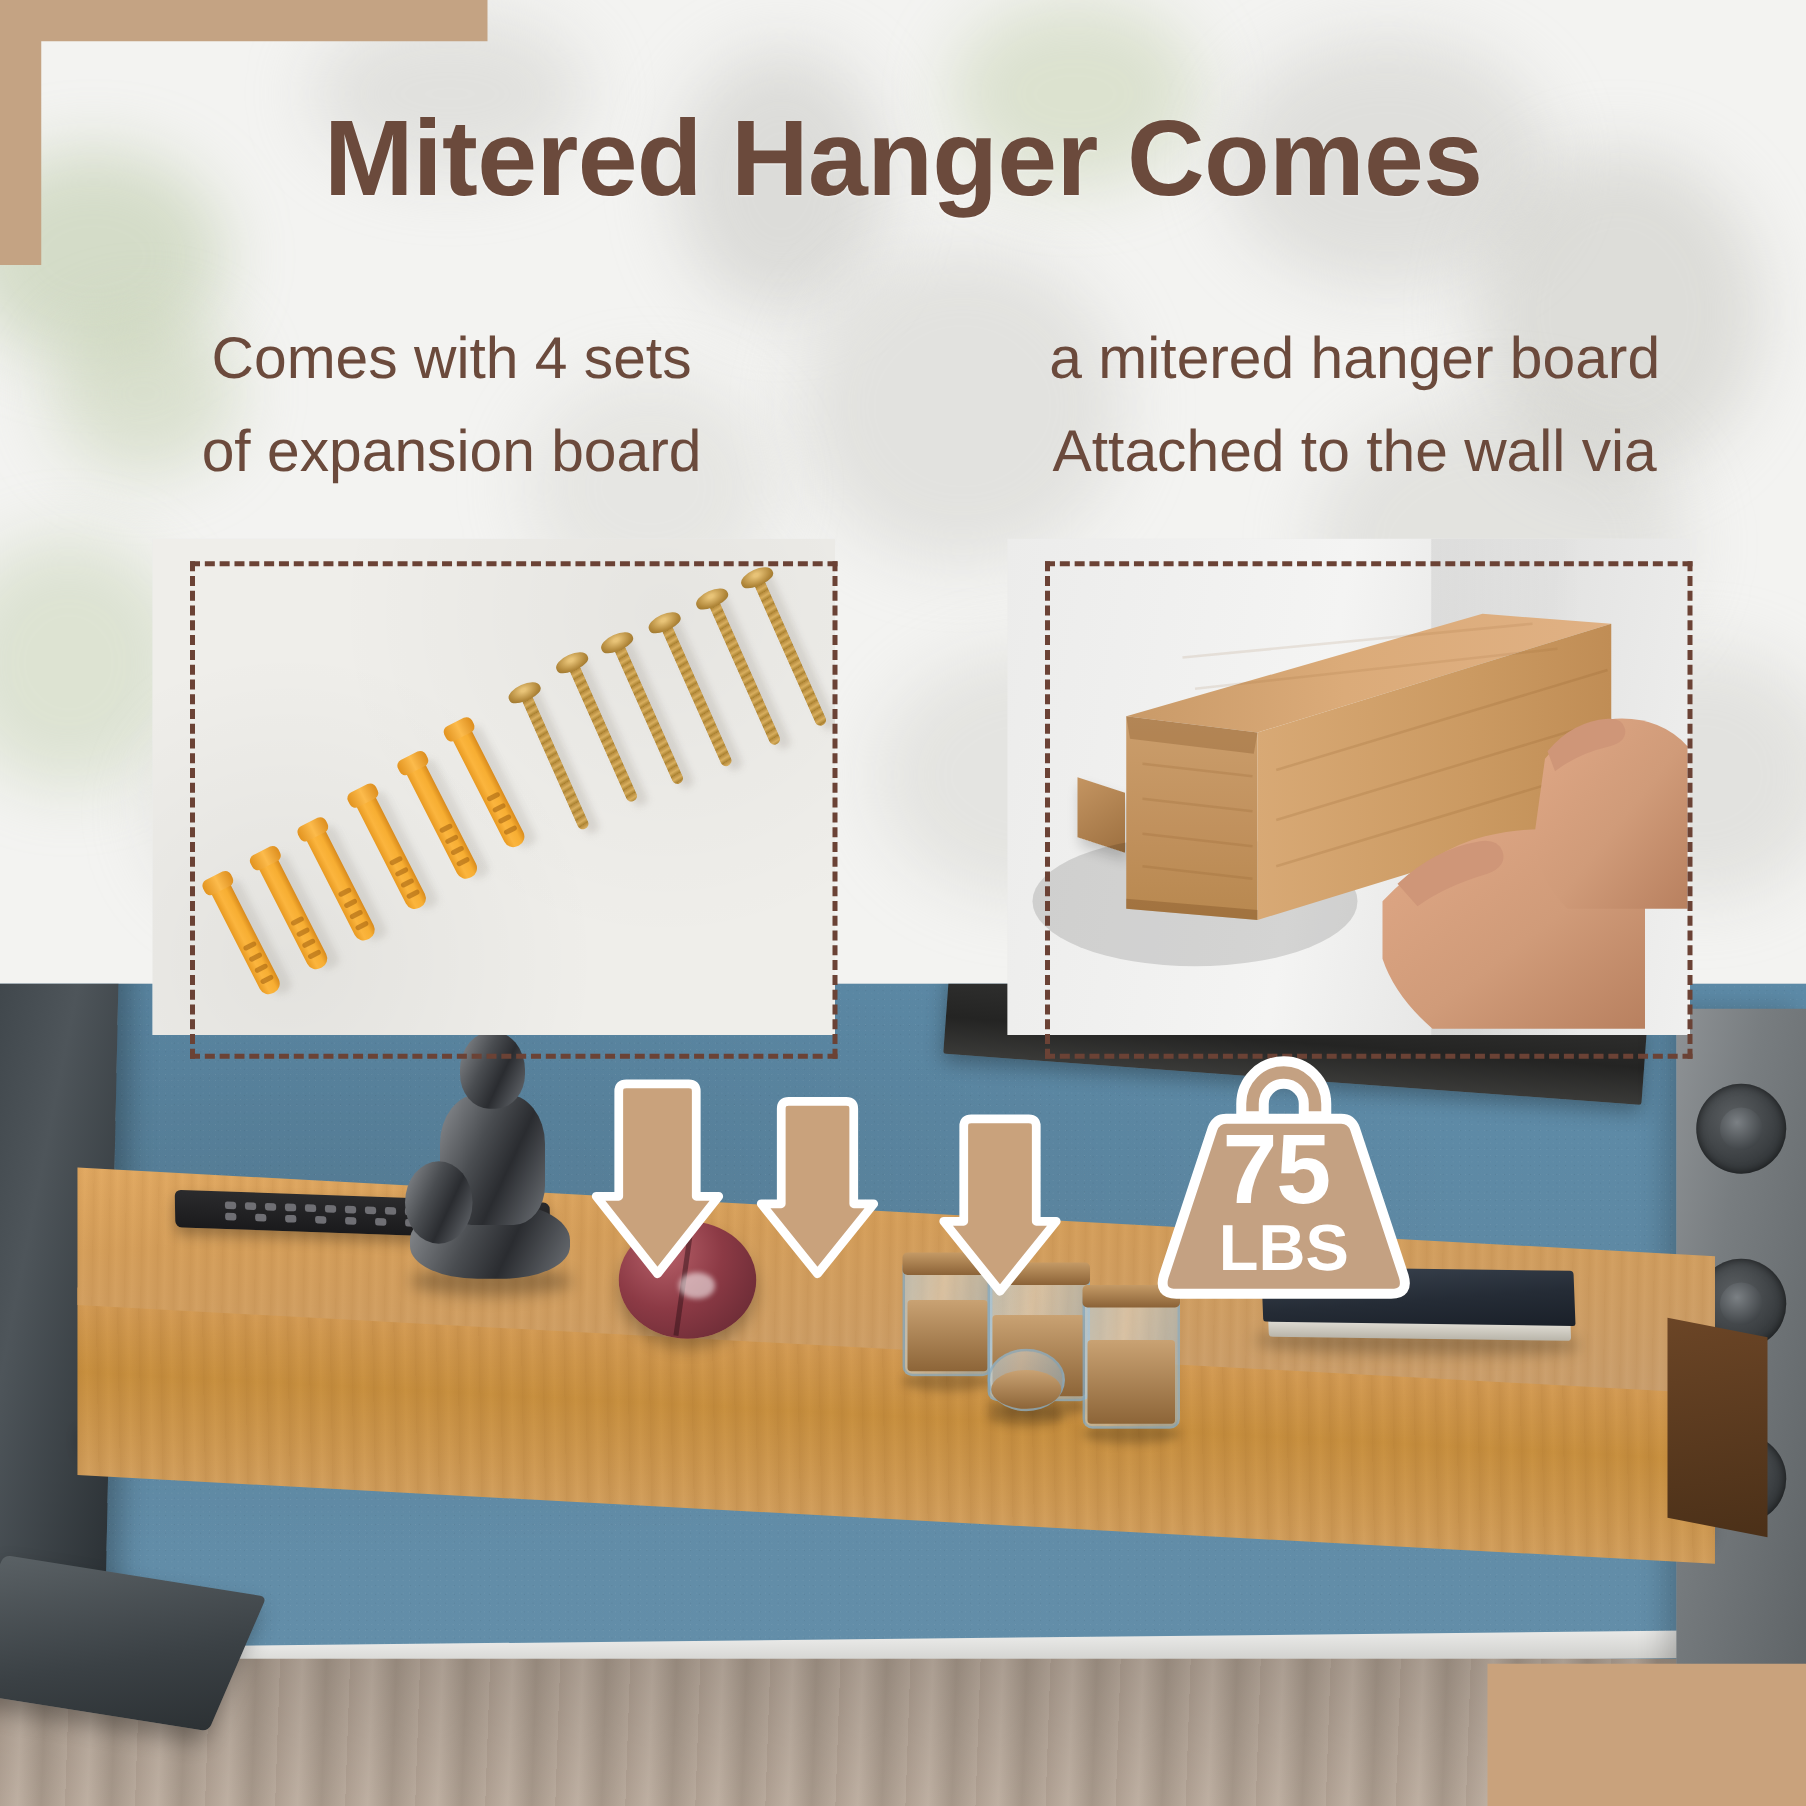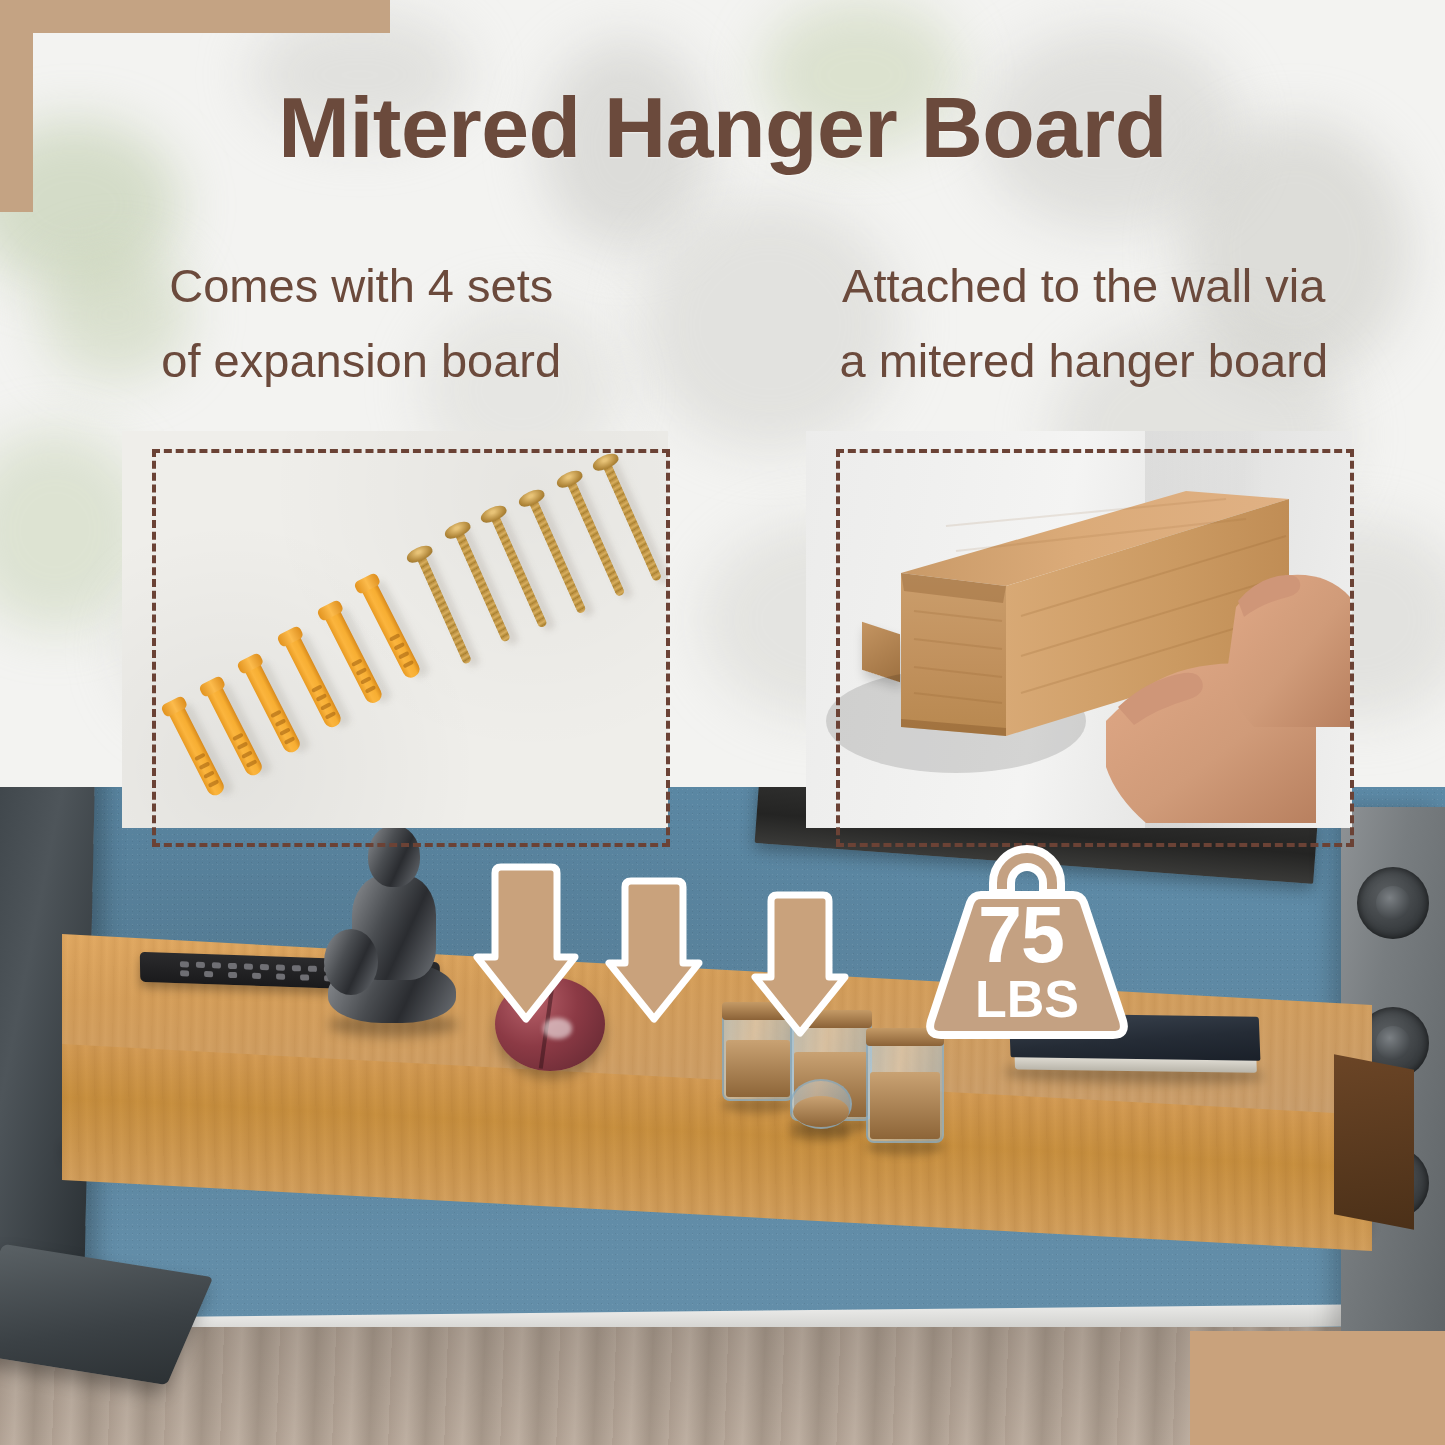--- a/index.html
+++ b/index.html
@@ -360,30 +360,30 @@
       <div class="blob" style="left:120px;top:560px;width:230px;height:180px;background:rgba(204,204,199,0.35);"></div>
       <div class="blob" style="left:700px;top:520px;width:260px;height:200px;background:rgba(201,201,196,0.35);"></div>
       <div class="blob" style="left:1250px;top:520px;width:220px;height:200px;background:rgba(199,199,194,0.38);"></div>
     </div>
 
     <div class="corner-frame">
       <div class="bar-h"></div>
       <div class="bar-v"></div>
     </div>
 
-    <h1 class="headline">Mitered Hanger Board</h1>
+    <h1 class="headline">Mitered Hanger Comes</h1>
 
     <div class="subs">
       <div class="sub-col">
         <div class="sub-line">Comes with 4 sets</div>
         <div class="sub-line">of expansion board</div>
       </div>
       <div class="sub-col">
+        <div class="sub-line">a mitered hanger board</div>
         <div class="sub-line">Attached to the wall via</div>
-        <div class="sub-line">a mitered hanger board</div>
       </div>
     </div>
 
   </div>
 
   <div class="room">
     <div class="wall"></div>
     <div class="baseboard"></div>
     <div class="floor"></div>
 

